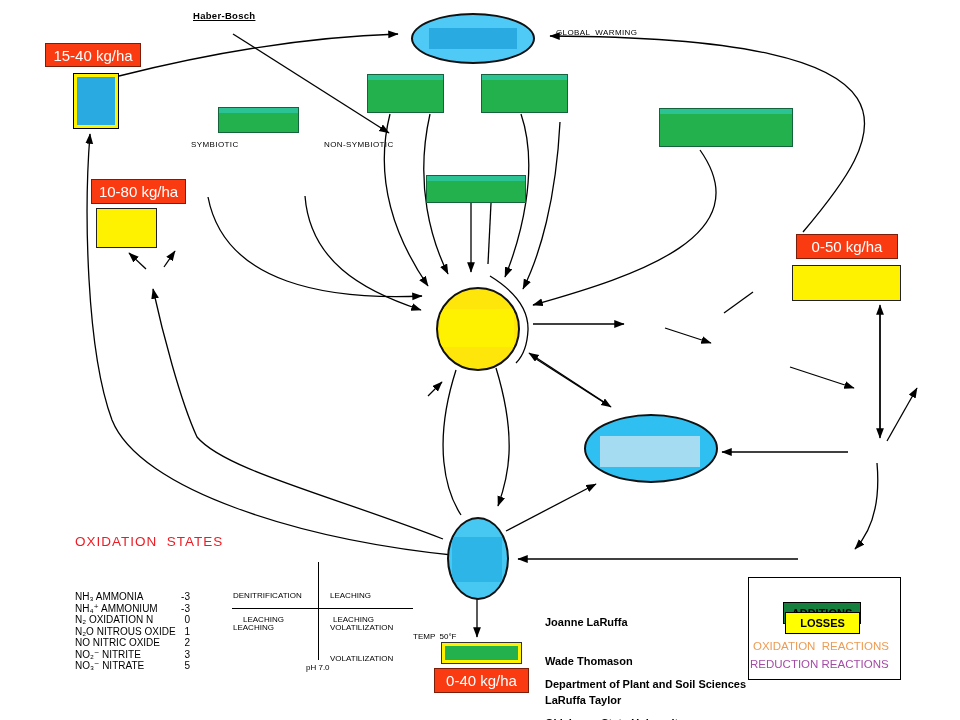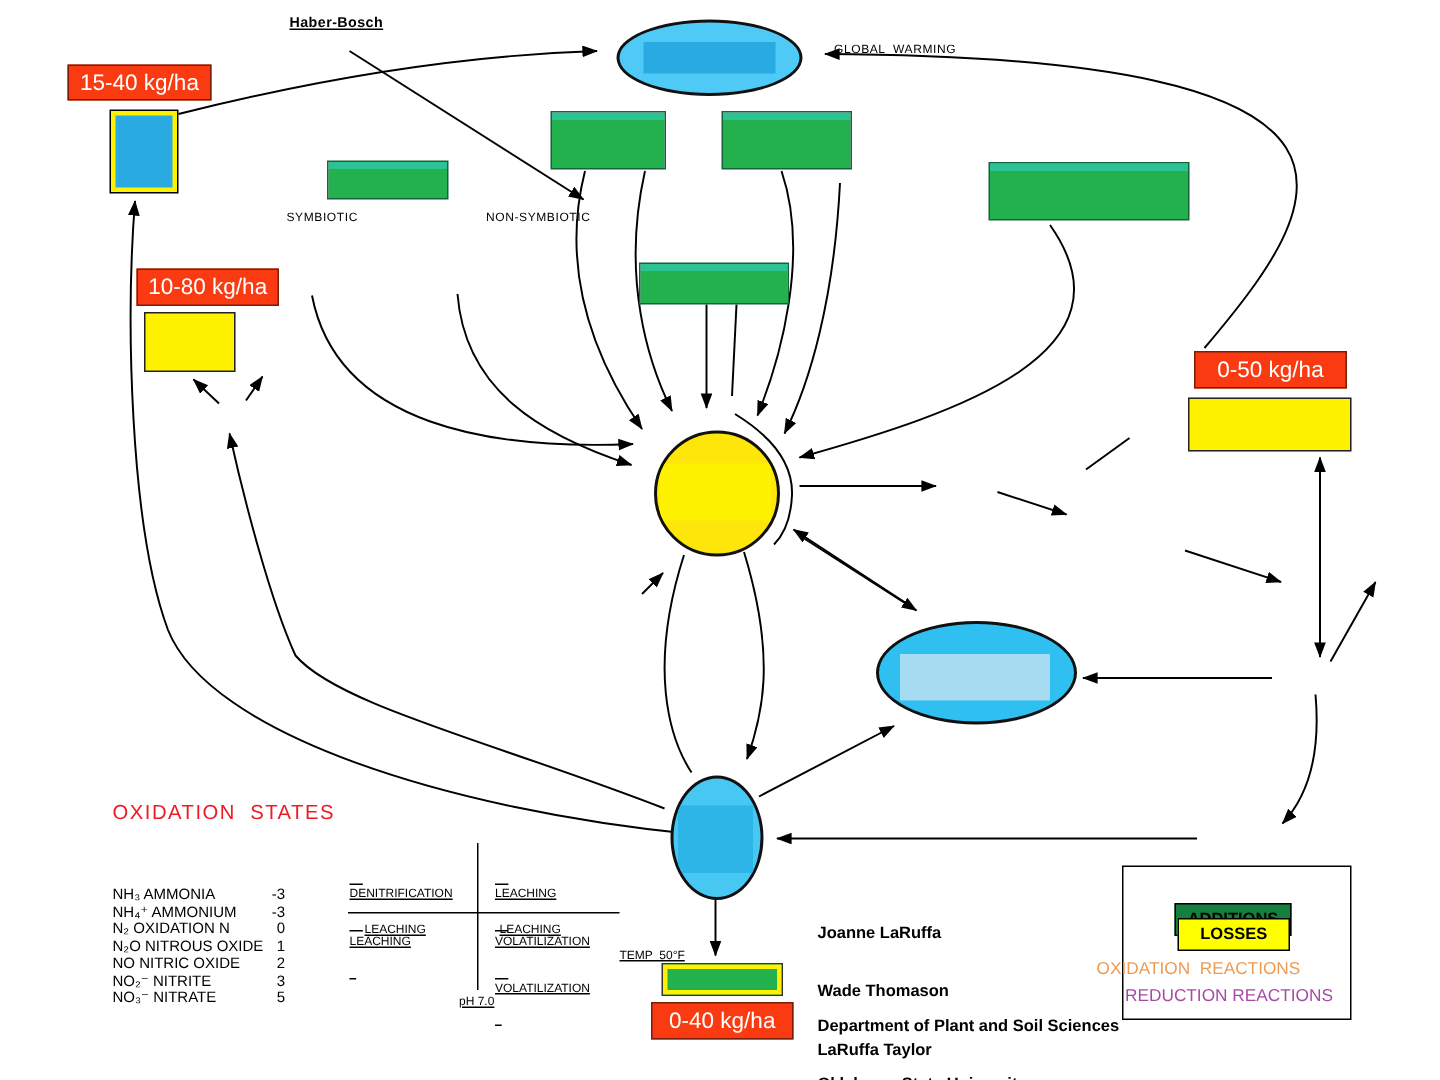--- a/index.html
+++ b/index.html
@@ -18,21 +18,21 @@
   
   .tiny{font-size:8px;letter-spacing:.4px;white-space:pre;}
   .underline-bold{font-size:9.5px;font-weight:bold;text-decoration:underline;letter-spacing:.3px;}
   .ox-title{font-size:13.5px;color:#ed1c24;letter-spacing:1px;white-space:pre;}
   .ox-row{display:flex;width:115px;justify-content:space-between;font-size:10px;white-space:pre;}
   .ox-rows{line-height:11.5px;}
   .credits{font-size:11px;font-weight:bold;line-height:13px;white-space:pre;}
   .legend-box{border:1.5px solid #000;background:#fff;}
   .legend-chip{display:flex;align-items:center;justify-content:center;
                font-size:11px;font-weight:bold;border:1.5px solid #000;}
-  .qlabel{font-size:8px;line-height:10.5px;white-space:pre;text-decoration:underline;}
+  .qlabel{font-size:8px;line-height:10.5px;white-space:pre;}
 </style>
 </head>
 <body>
 
 <div class="stage">
 
   <svg class="arrows" viewBox="0 0 960 720">
     <defs>
       <marker id="ah" markerWidth="9" markerHeight="7" refX="7.5" refY="3" orient="auto">
         <path d="M0,0 L8,3 L0,6 z" fill="#000"></path>
@@ -188,16 +188,16 @@
     
   </div>
   <div class="abs credits" style="left:545px;top:652px;">
     <div>Department of Plant and Soil Sciences</div>
     <div>Oklahoma State University</div>
   </div>
 
   <div class="abs legend-box" style="left:748px;top:577px;width:151px;height:101px;"></div>
   <div class="abs legend-chip" style="left:783px;top:602px;width:76px;height:20px;background:#15803d;">ADDITIONS</div>
   <div class="abs legend-chip" style="left:785px;top:612px;width:73px;height:20px;background:#ffff00;">LOSSES</div>
-  <div class="abs" style="left:731px;top:640px;font-size:11.5px;color:#ee9b52;white-space:pre;">OXIDATION  REACTIONS</div>
+  <div class="abs" style="left:753px;top:640px;font-size:11.5px;color:#ee9b52;white-space:pre;">OXIDATION  REACTIONS</div>
   <div class="abs" style="left:750px;top:658px;font-size:11.5px;color:#a54ba5;white-space:pre;">REDUCTION REACTIONS</div>
 
 </div>
 
 </body></html>

